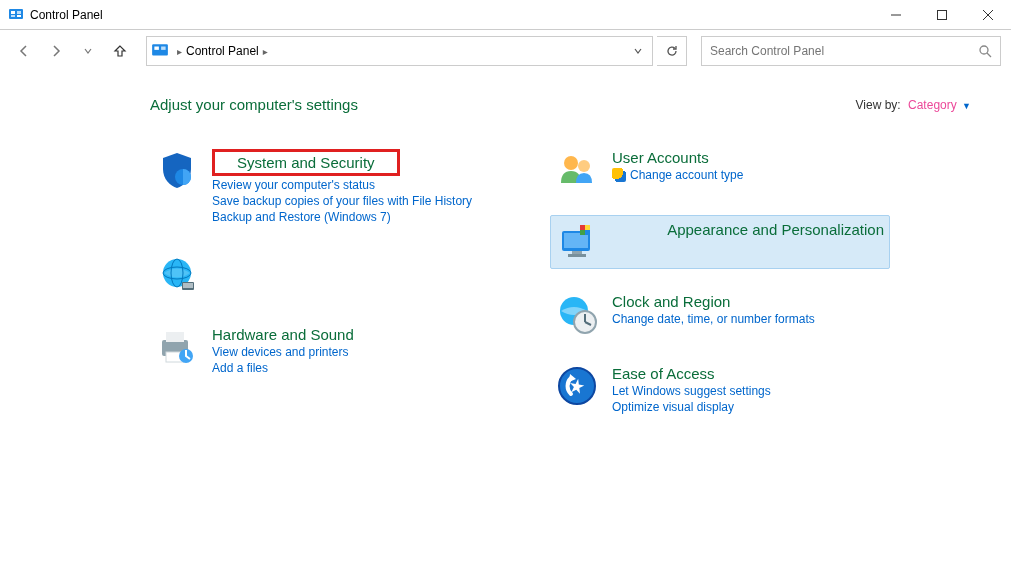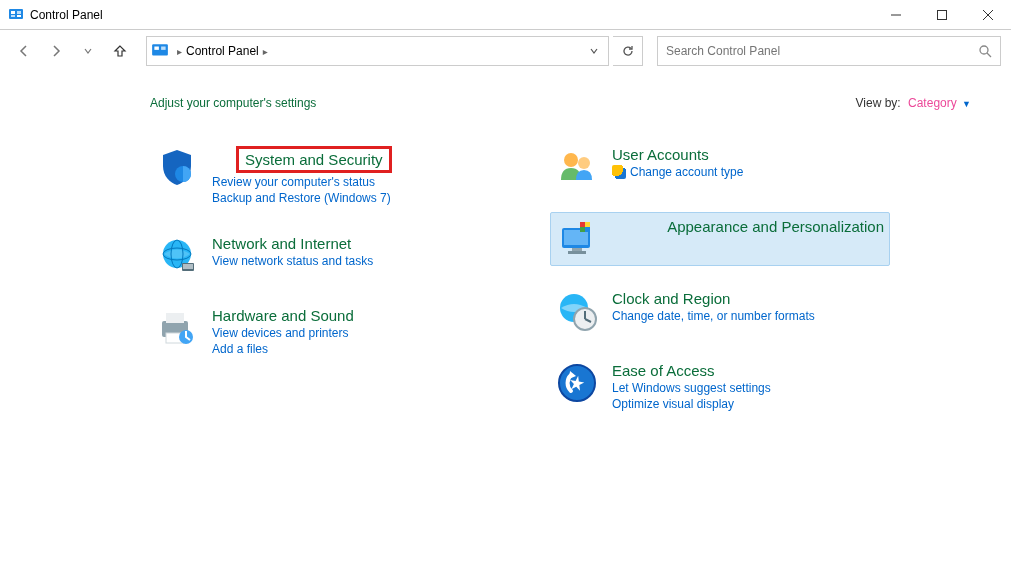--- a/index.html
+++ b/index.html
@@ -16,42 +16,42 @@
 .toolbar { height: 42px; display: flex; align-items: center; padding: 0 10px; gap: 4px; }
 .nav-btn { width: 28px; height: 28px; display: flex; align-items: center; justify-content: center; color: #777; border-radius: 2px; }
 .nav-btn.enabled { color: #333; }
 .addressbar { flex: 1; height: 30px; border: 1px solid #ccc; display: flex; align-items: center; padding: 0 4px; margin-left: 8px; }
 .addressbar .addr-icon { width: 18px; height: 18px; margin-right: 6px; }
 .addressbar .crumb { padding: 0 2px; font-size: 12px; }
 .addressbar .sep { color: #666; padding: 0 2px; font-size: 10px; }
 .addressbar .spacer { flex: 1; }
 .addr-drop { width: 20px; height: 28px; display: flex; align-items: center; justify-content: center; color: #555; }
 .refresh-btn { width: 30px; height: 30px; border: 1px solid #ccc; border-left: none; display: flex; align-items: center; justify-content: center; }
-.searchbox { width: 344px; height: 30px; border: 1px solid #ccc; margin-left: 10px; display: flex; align-items: center; padding: 0 8px; }
+.searchbox { width: 300px; height: 30px; border: 1px solid #ccc; margin-left: 10px; display: flex; align-items: center; padding: 0 8px; }
 .searchbox input { border: none; outline: none; flex: 1; font-size: 12px; font-family: inherit; background: transparent; }
 .searchbox .mag { color: #888; }
 
 
 .content { padding: 24px 40px 0 150px; }
 .headrow { display: flex; align-items: center; margin-bottom: 30px; }
-.headrow h1 { font-size: 12px; font-weight: normal; color: #0a6d3a; flex: 1; }
+.headrow h1 { font-size: 15px; font-weight: normal; color: #0a6d3a; flex: 1; }
 .viewby { font-size: 12px; color: #333; }
 .viewby .lbl { margin-right: 4px; margin-left: 32px; }
 .viewby .val { color: #ec4899; }
 .viewby .caret { color: #0066cc; font-size: 9px; margin-left: 2px; }
 
 .grid { display: flex; gap: 60px; }
 .col { display: flex; flex-direction: column; gap: 18px; width: 340px; }
 
 .cat { display: flex; gap: 14px; padding: 6px; border-radius: 2px; }
 .cat.selected { background: #d6eaf8; border: 1px solid #a8d1f0; padding: 5px; justify-content: space-between; }
 .cat .caticon { width: 42px; height: 42px; flex-shrink: 0; }
 .cat .catbody { display: flex; flex-direction: column; gap: 2px; }
 .cat .cattitle { font-size: 15px; color: #0a6d3a; }
-.cat .cattitle.highlighted { border: 3px solid #e02020; padding: 2px 6px; display: inline-block; width: fit-content; margin-left: 24px; }
+.cat .cattitle.highlighted { border: 3px solid #e02020; padding: 2px 22px; display: inline-block; width: fit-content; }
 .cat .catlink { font-size: 12px; color: #0066cc; cursor: pointer; }
 .cat .catlink.shielded::before { content: ""; display: inline-block; width: 14px; height: 14px; vertical-align: -3px; margin-right: 4px; background: radial-gradient(circle at 30% 30%, #ffc107 50%, transparent 50%), radial-gradient(circle at 70% 70%, #1976d2 50%, transparent 50%); border-radius: 2px; }
 
 svg { display: block; }
 </style>
 </head>
 <body>
 
 <div class="titlebar">
   <span class="sys-icon">
@@ -160,39 +160,36 @@
         <span class="caticon">
           <svg viewBox="0 0 42 42">
               <path d="M21 4 L35 9 V20 C35 30 28 37 21 39 C14 37 7 30 7 20 V9 Z" fill="#1565c0"></path>
               <circle cx="27" cy="28" r="8" fill="#1e88e5"></circle>
               <path d="M27 20 a8 8 0 0 1 0 16 Z" fill="#42a5f5"></path>
             </svg>
         </span>
         <div class="catbody">
           <span class="cattitle highlighted">System and Security</span>
           <span class="catlink">Review your computer's status</span>
+          <span class="catlink">Save backup copies of your files with File History</span>
           <span class="catlink">Backup and Restore (Windows 7)</span>
         </div>
       </div>
 
       <div class="cat">
         <span class="caticon">
           <svg viewBox="0 0 42 42">
               <circle cx="21" cy="19" r="14" fill="#29b6f6"></circle>
               <path d="M8 19 Q21 10 34 19 Q21 28 8 19" fill="#4fc3f7"></path>
               <ellipse cx="21" cy="19" rx="6" ry="14" fill="none" stroke="#0277bd" stroke-width="1"></ellipse>
               <ellipse cx="21" cy="19" rx="14" ry="6" fill="none" stroke="#0277bd" stroke-width="1"></ellipse>
               <rect x="26" y="28" width="12" height="8" rx="1" fill="#546e7a"></rect>
               <rect x="27" y="29" width="10" height="5" fill="#b0bec5"></rect>
             </svg>
         </span>
-        <div class="catbody">
-          <span class="cattitle">Network and Internet</span>
-          <span class="catlink">View network status and tasks</span>
-        </div>
       </div>
 
       <div class="cat">
         <span class="caticon">
           <svg viewBox="0 0 42 42">
               <rect x="6" y="14" width="26" height="16" rx="2" fill="#90a4ae"></rect>
               <rect x="10" y="6" width="18" height="10" fill="#eceff1"></rect>
               <rect x="10" y="26" width="18" height="10" fill="#fff" stroke="#cfd8dc"></rect>
               <circle cx="30" cy="30" r="7" fill="#42a5f5"></circle>
               <path d="M30 24 L30 30 L34 33" stroke="#fff" stroke-width="2" fill="none"></path>

